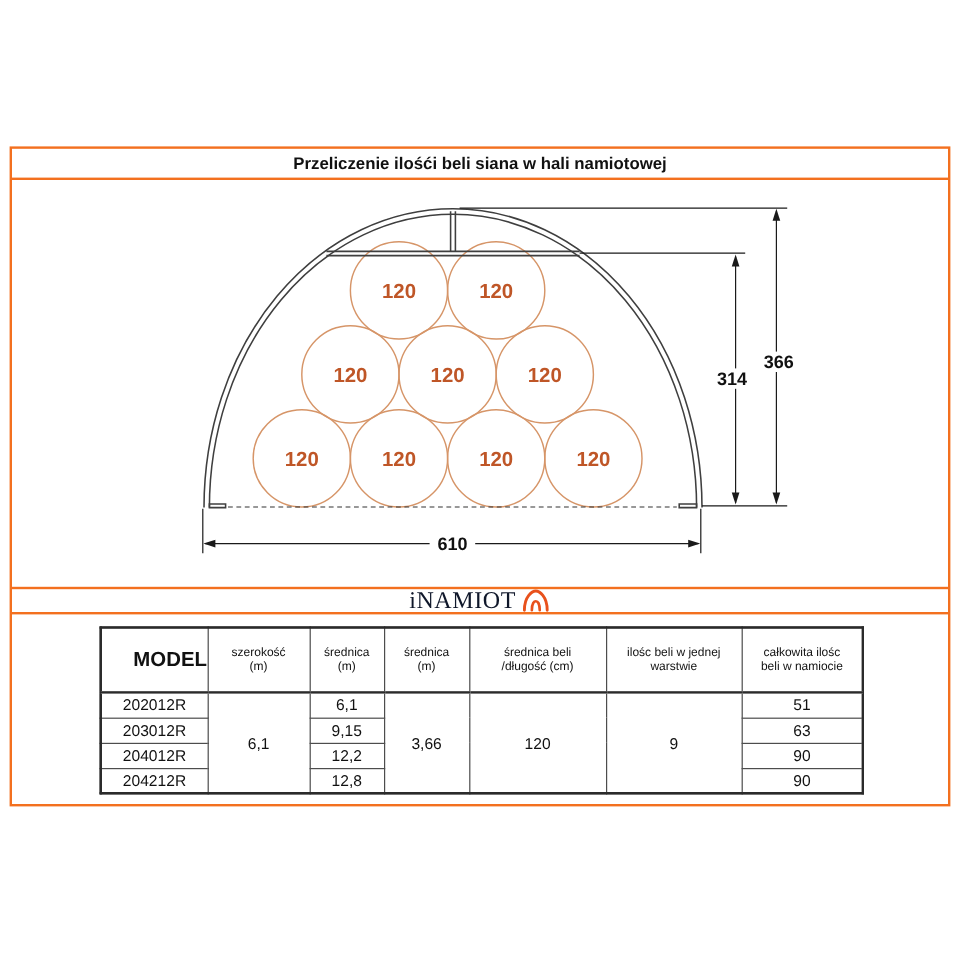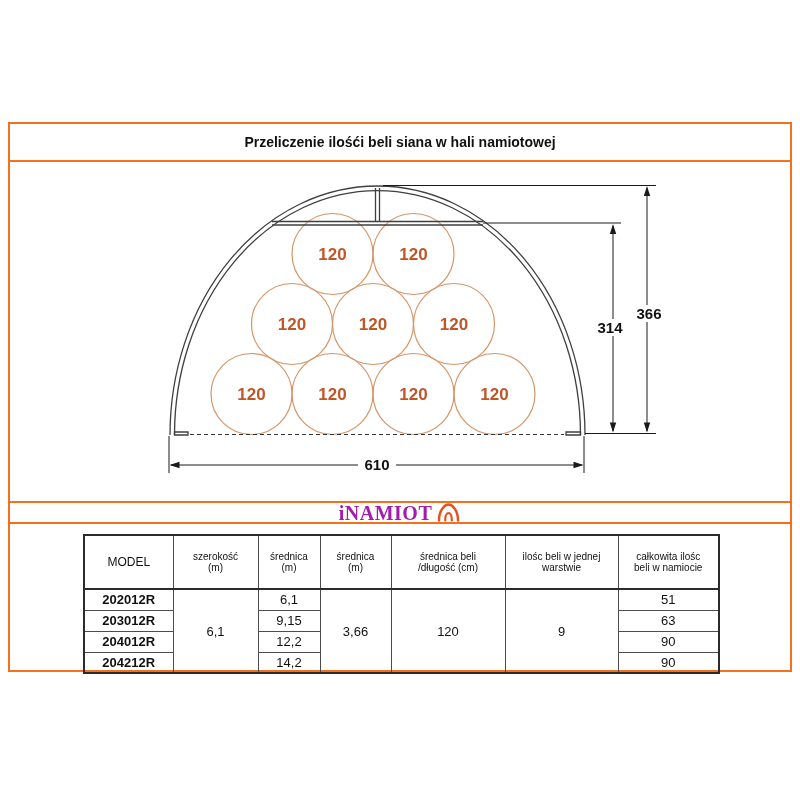--- a/index.html
+++ b/index.html
@@ -5,50 +5,50 @@
   * { margin: 0; padding: 0; box-sizing: border-box; }
   html, body { width: 800px; height: 800px; background: #ffffff; }
   body { font-family: "Liberation Sans", sans-serif; position: relative; }
 
   .frame {
     position: absolute; left: 8px; top: 122px; width: 784px; height: 550px;
     border: 2px solid #f3701f; background: #ffffff;
     display: flex; flex-direction: column;
   }
   .title-band {
-    height: 38px; border-bottom: 2px solid #f3701f;
+    height: 26px; border-bottom: 2px solid #f3701f;
     display: flex; align-items: center; justify-content: center;
     font-size: 14px; font-weight: bold; color: #111;
   }
   .diagram-area {
     height: 341px; border-bottom: 2px solid #f3701f; position: relative; overflow: hidden;
   }
   .diagram-area svg { position: absolute; left: 0; top: 0; }
   .logo-band {
     height: 21px; border-bottom: 2px solid #f3701f;
     display: flex; align-items: center; justify-content: center; gap: 4px;
   }
   .logo-text {
-    font-family: "Liberation Serif", serif; font-weight: bold; font-size: 20px;
-    color: #a21caf; letter-spacing: 0.5px; line-height: 1;
+    font-family: "Liberation Serif", serif; font-weight: normal; font-size: 20px;
+    color: #0f172a; letter-spacing: 0.5px; line-height: 1;
   }
   .logo-icon { display: inline-block; margin-top: -2px; }
 
   .table-section { flex: 1; position: relative; }
   table.spec {
     position: absolute; left: 73px; top: 10px;
     border-collapse: collapse; table-layout: fixed; width: 635px;
     font-size: 13px; color: #111; text-align: center;
   }
   table.spec th, table.spec td { border: 1px solid #4d4d4d; padding: 0; vertical-align: middle; }
   table.spec { border: 2px solid #2b2b2b; }
   table.spec thead th { height: 54px; font-size: 10px; font-weight: normal; white-space: pre-line; border-bottom: 2px solid #2b2b2b; }
-  table.spec thead th.model-h { font-weight: normal; font-size: 12px; }
+  table.spec thead th.model-h { font-weight: bold; font-size: 17px; text-align: right; }
   table.spec tbody td { height: 21px; }
-  table.spec td.model { font-weight: bold; }
+  table.spec td.model { font-weight: normal; }
   table.spec { outline: 1px solid #2b2b2b; outline-offset: -1px; }
 </style>
 </head>
 <body>
 
 <div class="frame">
 
   <div class="title-band">Przeliczenie ilośći beli siana w hali namiotowej</div>
 
   <div class="diagram-area">
@@ -179,20 +179,20 @@
           <td>9,15</td>
           <td>63</td>
         </tr>
         <tr>
           <td class="model">204012R</td>
           <td>12,2</td>
           <td>90</td>
         </tr>
         <tr>
           <td class="model">204212R</td>
-          <td>14,2</td>
+          <td>12,8</td>
           <td>90</td>
         </tr>
       </tbody>
     </table>
   </div>
 
 </div>
 
 </body></html>

